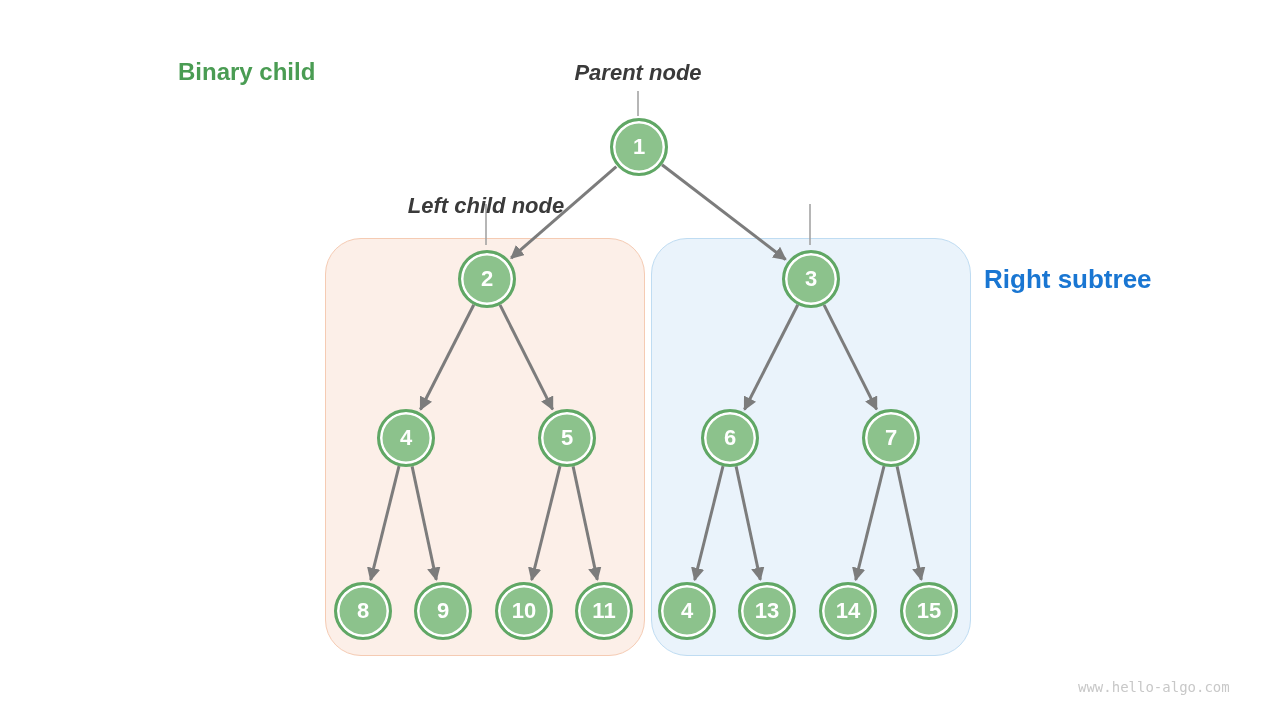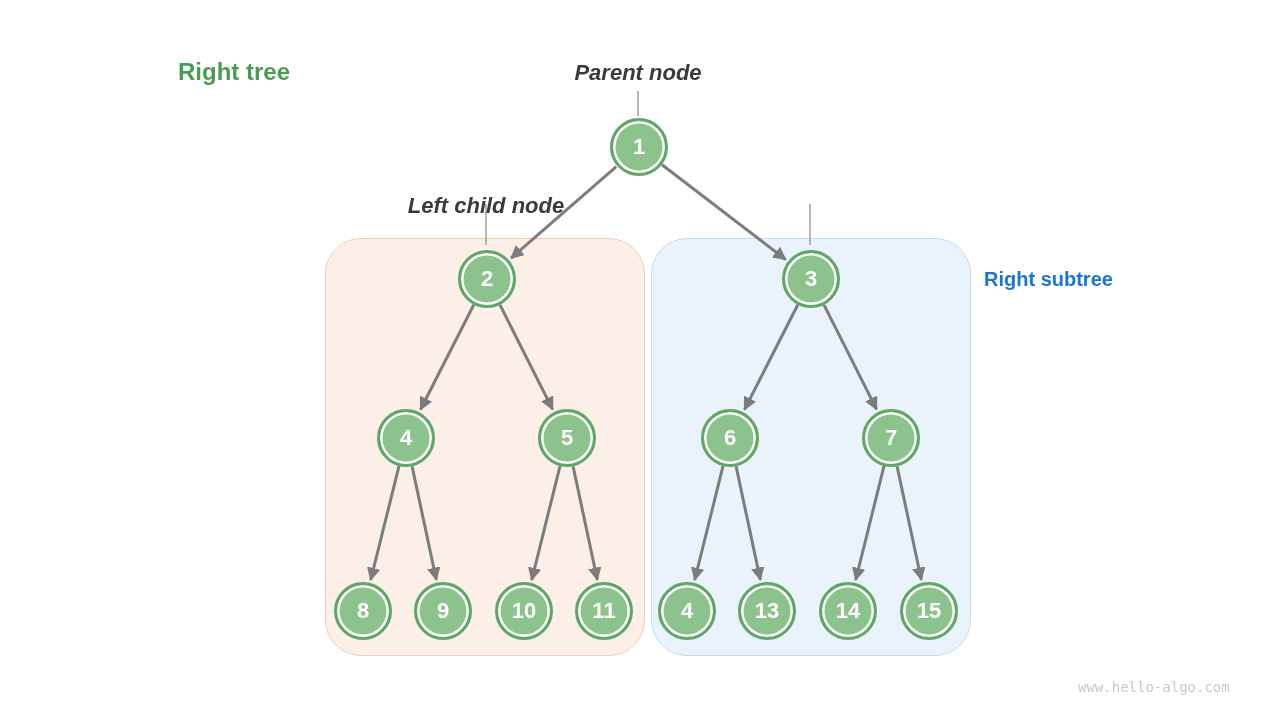--- a/index.html
+++ b/index.html
@@ -34,21 +34,21 @@
     display:flex;align-items:center;justify-content:center;
     color:#ffffff;font-weight:bold;font-size:22px;
     transform:translate(-50%,-50%);z-index:3;
   }
   .lbl{position:absolute;font-weight:bold;color:var(--label);z-index:4;white-space:nowrap;}
   .lbl.centered{transform:translate(-50%,-50%);font-style:italic;}
   .lbl.vcentered{transform:translateY(-50%);}
   .title-green{color:var(--title-green);font-size:24px;}
   .node-label{font-size:22px;}
   .subtree-left{color:var(--orange);font-size:24px;}
-  .subtree-right{color:var(--blue);font-size:20px;}
+  .subtree-right{color:var(--blue);font-size:26px;}
   .watermark{
     position:absolute;left:1078px;top:679px;z-index:4;
     font-family:"DejaVu Sans Mono","Liberation Mono",monospace;
     font-size:14px;color:var(--watermark);font-weight:normal;
   }
 </style>
 </head>
 <body>
 
 <div class="canvas">
@@ -94,20 +94,20 @@
   <div class="node" style="left:891px;top:438px;">7</div>
   <div class="node" style="left:363px;top:611px;">8</div>
   <div class="node" style="left:443px;top:611px;">9</div>
   <div class="node" style="left:524px;top:611px;text-align:right;">10</div>
   <div class="node" style="left:604px;top:611px;">11</div>
   <div class="node" style="left:687px;top:611px;">4</div>
   <div class="node" style="left:767px;top:611px;">13</div>
   <div class="node" style="left:848px;top:611px;">14</div>
   <div class="node" style="left:929px;top:611px;">15</div>
 
-  <div class="lbl vcentered title-green" style="left:178px;top:72px;">Right tree</div>
+  <div class="lbl vcentered title-green" style="left:178px;top:72px;">Binary child</div>
   <div class="lbl centered node-label" style="left:638px;top:73px;">Parent node</div>
   <div class="lbl centered node-label" style="left:486px;top:168px;margin-top:38px;">Left child node</div>
   <div class="lbl vcentered subtree-right" style="left:984px;top:279px;">Right subtree</div>
 
   <div class="watermark">www.hello-algo.com</div>
 
 </div>
 
 </body></html>

